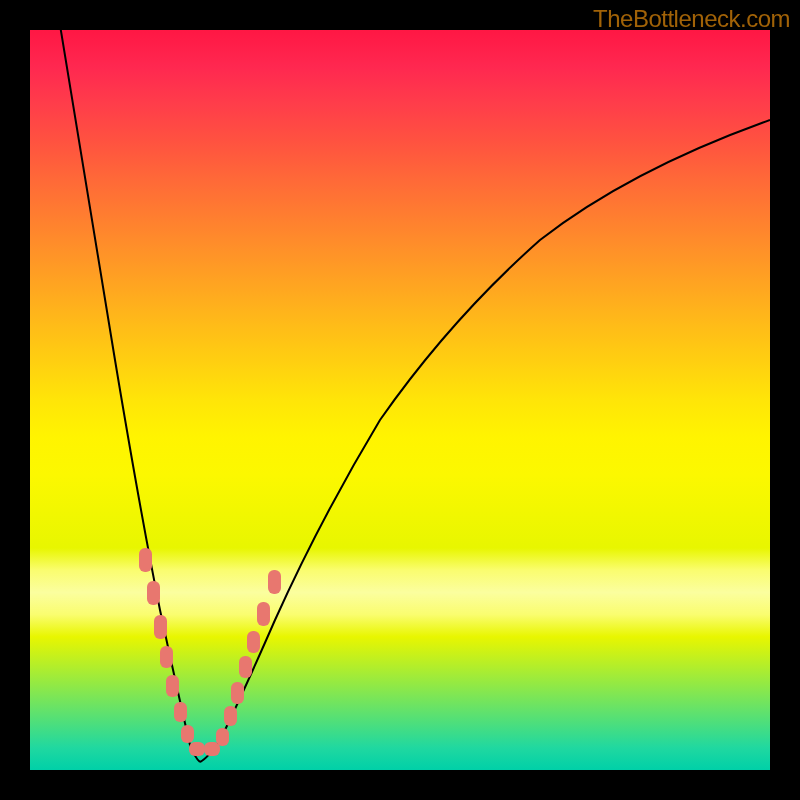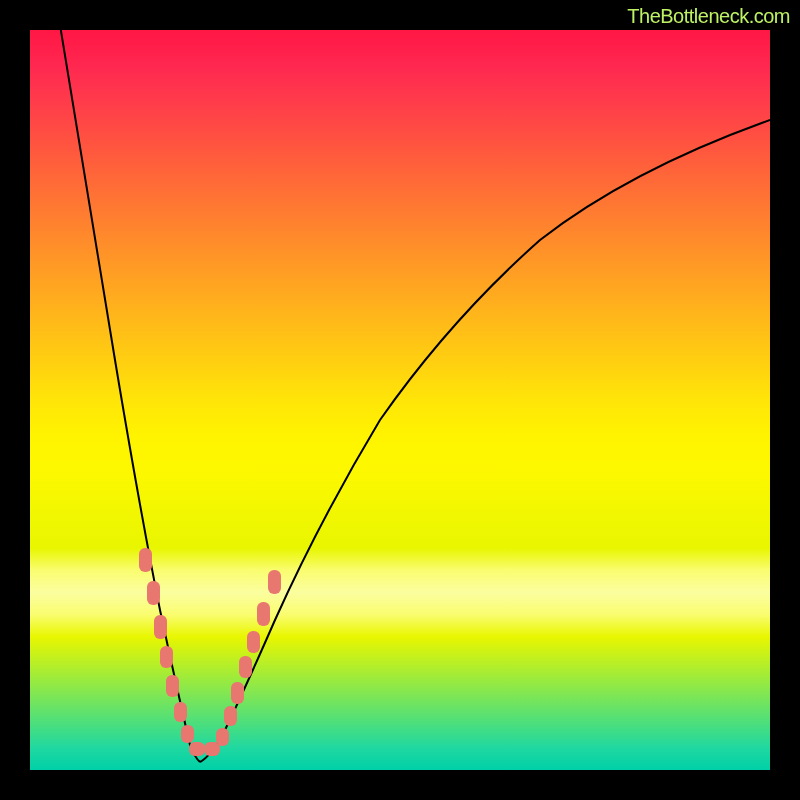--- a/index.html
+++ b/index.html
@@ -12,22 +12,22 @@
       height: 800px;
       background: #000;
       position: relative;
       font-family: Arial, sans-serif;
       overflow: hidden;
     }
     .watermark {
       position: absolute;
       top: 5px;
       right: 10px;
-      color: #bef264;
-      font-size: 20px;
+      color: #a16207;
+      font-size: 24px;
       font-weight: 500;
       z-index: 10;
       letter-spacing: -0.5px;
     }
     .plot-area {
       position: absolute;
       top: 30px;
       left: 30px;
       right: 30px;
       bottom: 30px;

